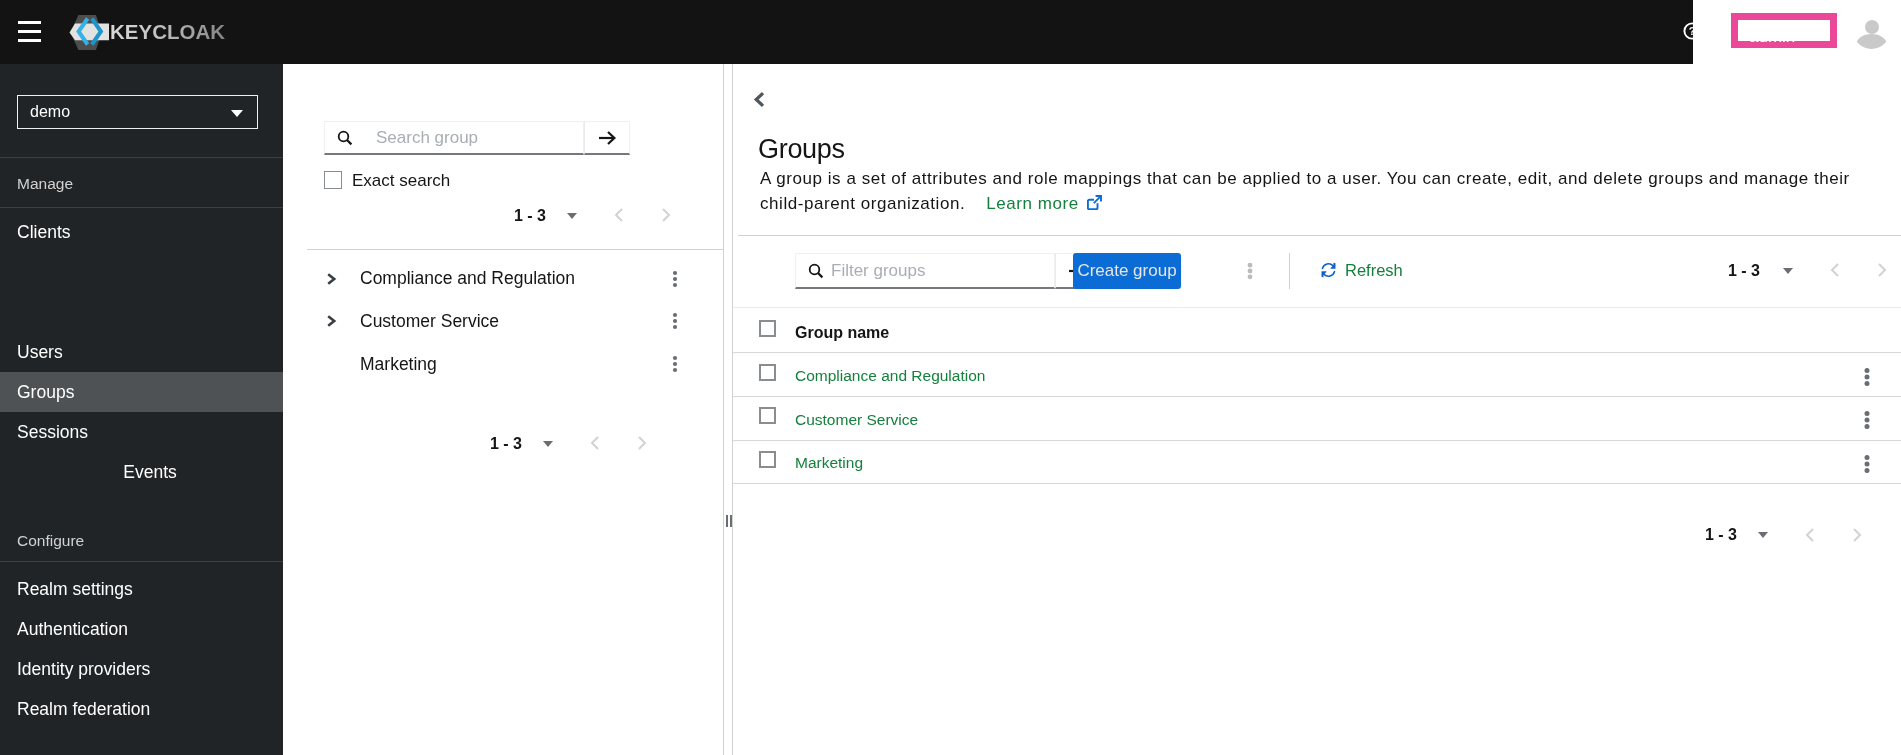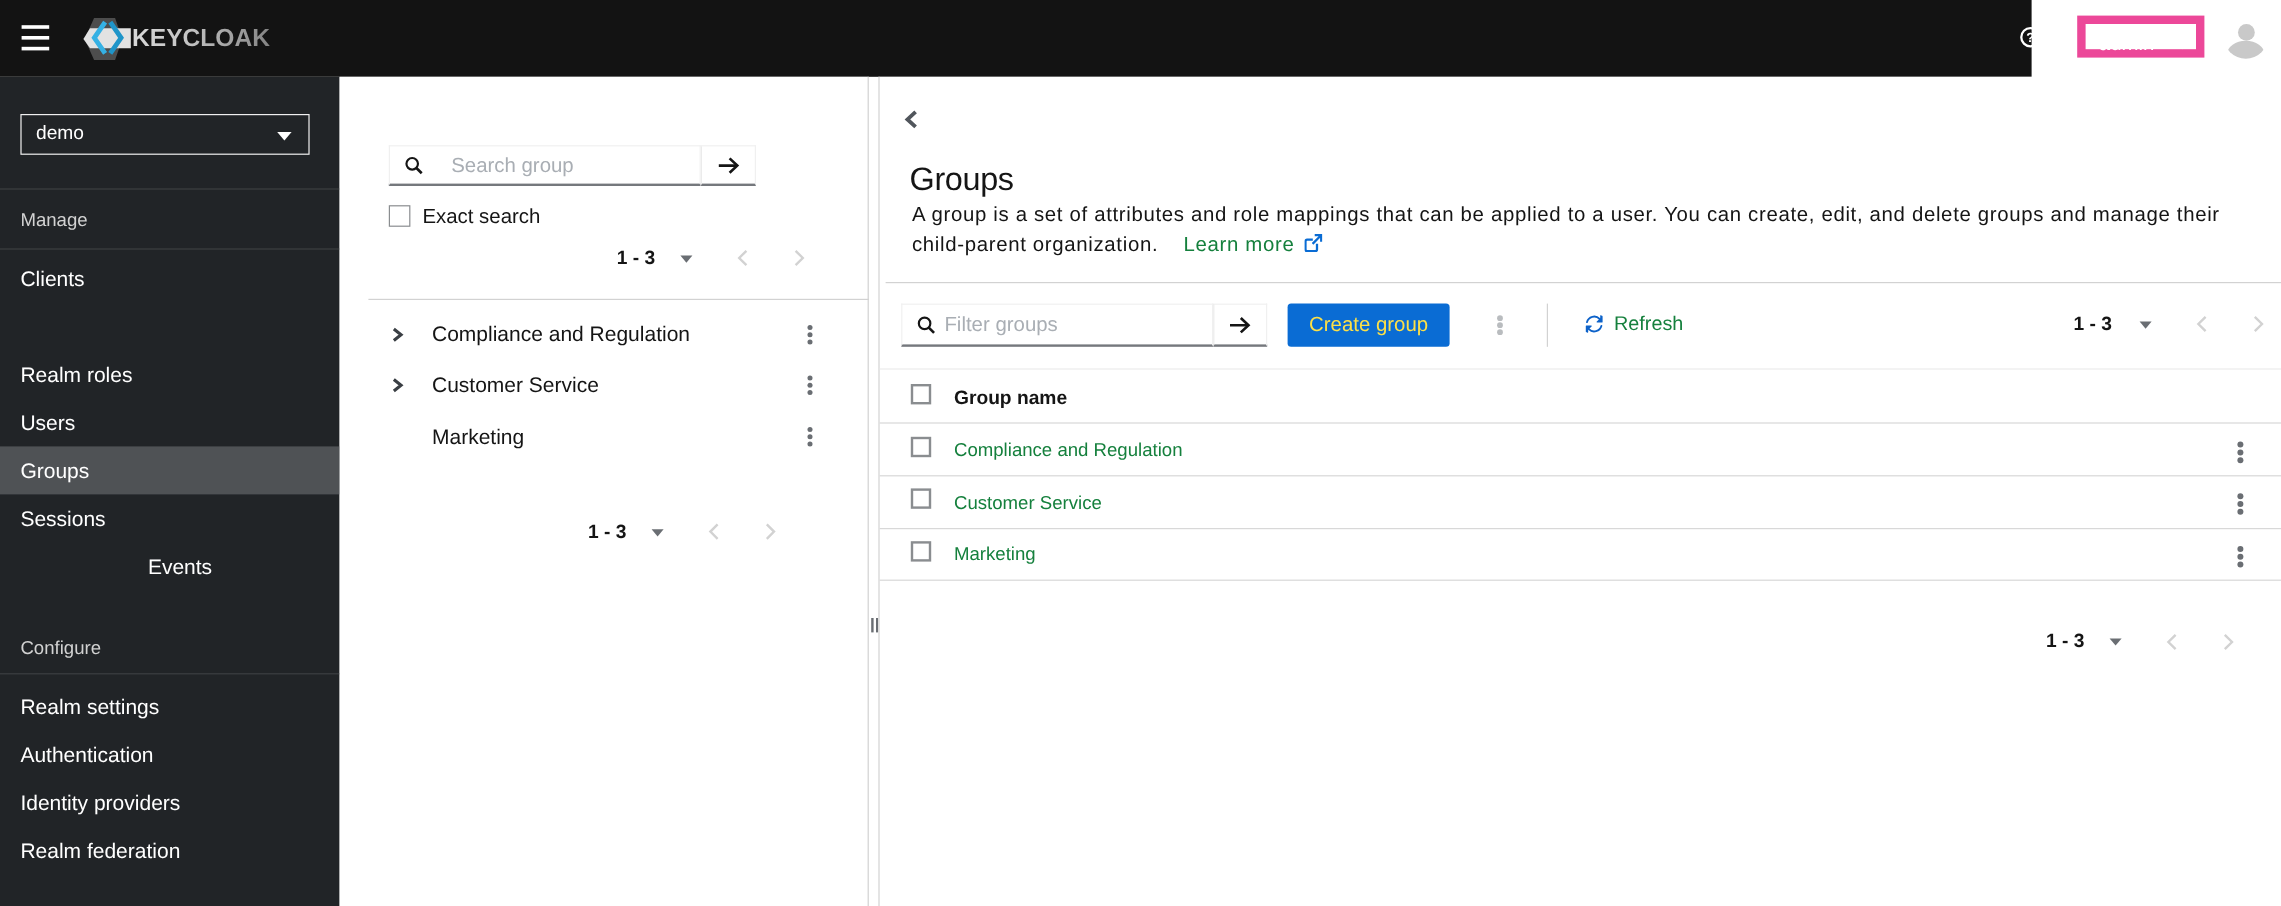--- a/index.html
+++ b/index.html
@@ -75,21 +75,20 @@
 
 <div id="sidebar">
   <div id="demobox">
     <span class="abs" style="left:12px; top:7px;">demo</span>
     <span class="abs" style="left:213px; top:14px; width:0; height:0; border-left:6px solid transparent; border-right:6px solid transparent; border-top:7px solid #fff;"></span>
   </div>
   <div class="navdiv" style="top:93px;"></div>
   <div class="navtitle" style="top:111px;">Manage</div>
   <div class="navdiv" style="top:143px;"></div>
   <div class="navitem" style="top:148px;">Clients</div>
-  <div class="navitem" style="top:228px;">Realm roles</div>
   <div class="navitem" style="top:268px;">Users</div>
   <div class="navitem sel" style="top:308px;">Groups</div>
   <div class="navitem" style="top:348px;">Sessions</div>
   <div class="navitem" style="top:388px;text-align:center;">Events</div>
   <div class="navtitle" style="top:468px;">Configure</div>
   <div class="navdiv" style="top:497px;"></div>
   <div class="navitem" style="top:505px;">Realm settings</div>
   <div class="navitem" style="top:545px;">Authentication</div>
   <div class="navitem" style="top:585px;">Identity providers</div>
   <div class="navitem" style="top:625px;">Realm federation</div>
@@ -175,35 +174,35 @@
     A group is a set of attributes and role mappings that can be applied to a user. You can create, edit, and delete groups and manage their<br>
     child-parent organization.&nbsp;&nbsp;&nbsp; <span class="link">Learn more</span>
     <svg style="margin-left:3px; margin-bottom:-1px;" width="15" height="15" viewBox="0 0 15 15">
         <path d="M10.5 8.2 v4.8 a1.3 1.3 0 0 1 -1.3 1.3 h-7 a1.3 1.3 0 0 1 -1.3 -1.3 v-7 a1.3 1.3 0 0 1 1.3 -1.3 h4.8" fill="none" stroke="#0a6cd4" stroke-width="1.9"></path>
         <path d="M6.8 8.2 L13.3 1.7 M8.6 1 h5.4 v5.4" stroke="#0a6cd4" stroke-width="1.9" fill="none"></path>
       </svg>
   </div>
   <div class="abs" style="left:5px; top:171px; width:1164px; height:1px; background:#d2d2d2;"></div>
 
   <div class="searchbox" style="left:18px; top:189px;">
-    <div class="si-input" style="width:260px; height:36px;">
+    <div class="si-input" style="width:260px; height:36px;margin-left:44px;">
       <svg style="margin-left:12px;" width="16" height="16" viewBox="0 0 16 16">
           <circle cx="6.5" cy="6.5" r="4.8" fill="none" stroke="#151515" stroke-width="1.8"></circle>
           <line x1="10" y1="10" x2="14.4" y2="14.4" stroke="#151515" stroke-width="2.2"></line>
         </svg>
       <span class="ph" style="margin-left:7px;">Filter groups</span>
     </div>
     <div class="si-btn" style="width:45px; height:36px;">
       <svg width="19" height="16" viewBox="0 0 19 16">
           <line x1="1" y1="8" x2="16" y2="8" stroke="#151515" stroke-width="2.2"></line>
           <polyline points="10,2 16.4,8 10,14" fill="none" stroke="#151515" stroke-width="2.2"></polyline>
         </svg>
     </div>
   </div>
-  <div class="abs" style="left:340px; top:189px; width:135px; height:36px; background:#0a6cd4; border-radius:3px; color:#fde047; font-size:17px; text-align:center; line-height:36px;">Create group</div>
+  <div class="abs" style="left:340px; top:189px; width:108px; height:36px; background:#0a6cd4; border-radius:3px; color:#e5e5e5; font-size:17px; text-align:center; line-height:36px;">Create group</div>
   <svg class="abs" style="left:513px; top:198px;" width="8" height="18" viewBox="0 0 8 18">
       <g fill="#b9bcbf">
         <circle cx="4" cy="3.2" r="2.4"></circle>
         <circle cx="4" cy="9" r="2.4"></circle>
         <circle cx="4" cy="14.8" r="2.4"></circle>
       </g>
     </svg>
   <div class="abs" style="left:556px; top:189px; width:1px; height:36px; background:#d2d2d2;"></div>
   <svg class="abs" style="left:587px; top:198px;" width="17" height="16" viewBox="0 0 512 512">
       <path fill="#0d62c9" d="M440 16a24 24 0 0 0-24 24v59.7A224 224 0 0 0 39 200a24 24 0 0 0 47 13 176 176 0 0 1 295-79l-56 56a16 16 0 0 0 11 27h128a16 16 0 0 0 16-16V56a24 24 0 0 0-40-17.7zM72 496a24 24 0 0 0 24-24v-59.7A224 224 0 0 0 473 312a24 24 0 0 0-47-13 176 176 0 0 1-295 79l56-56a16 16 0 0 0-11-27H48a16 16 0 0 0-16 16v144a24 24 0 0 0 40 17.7z"></path>

